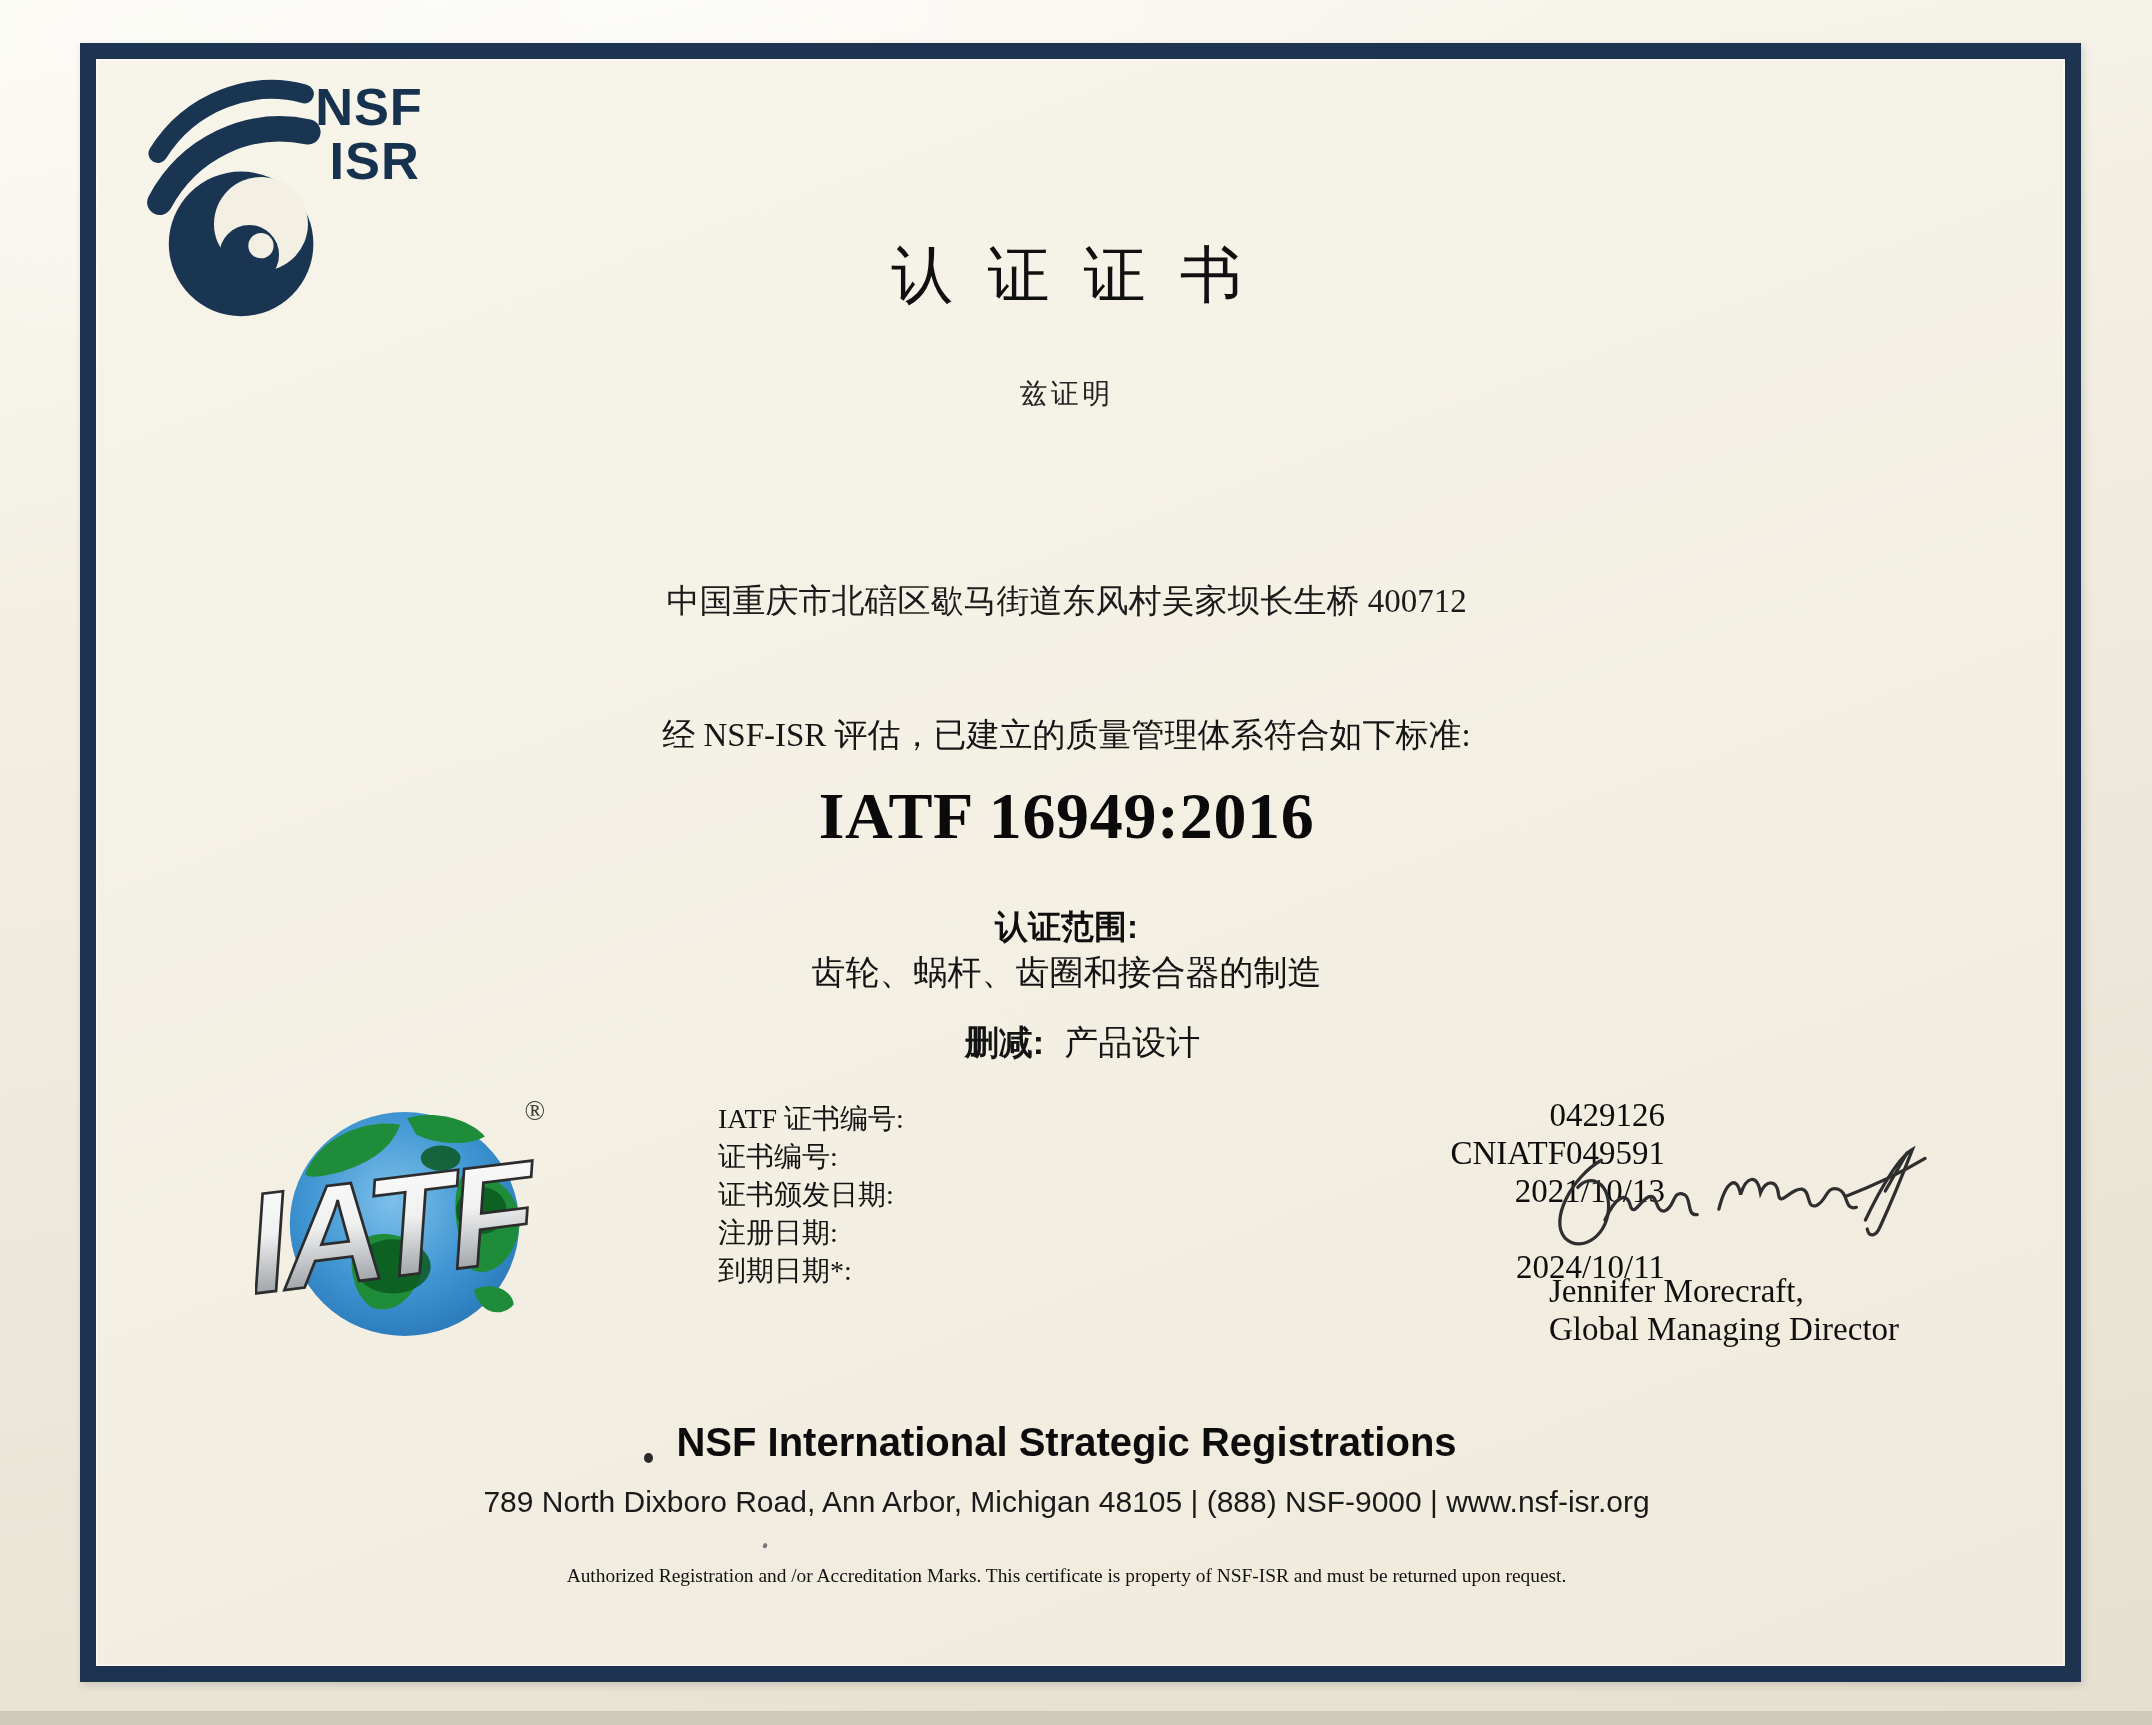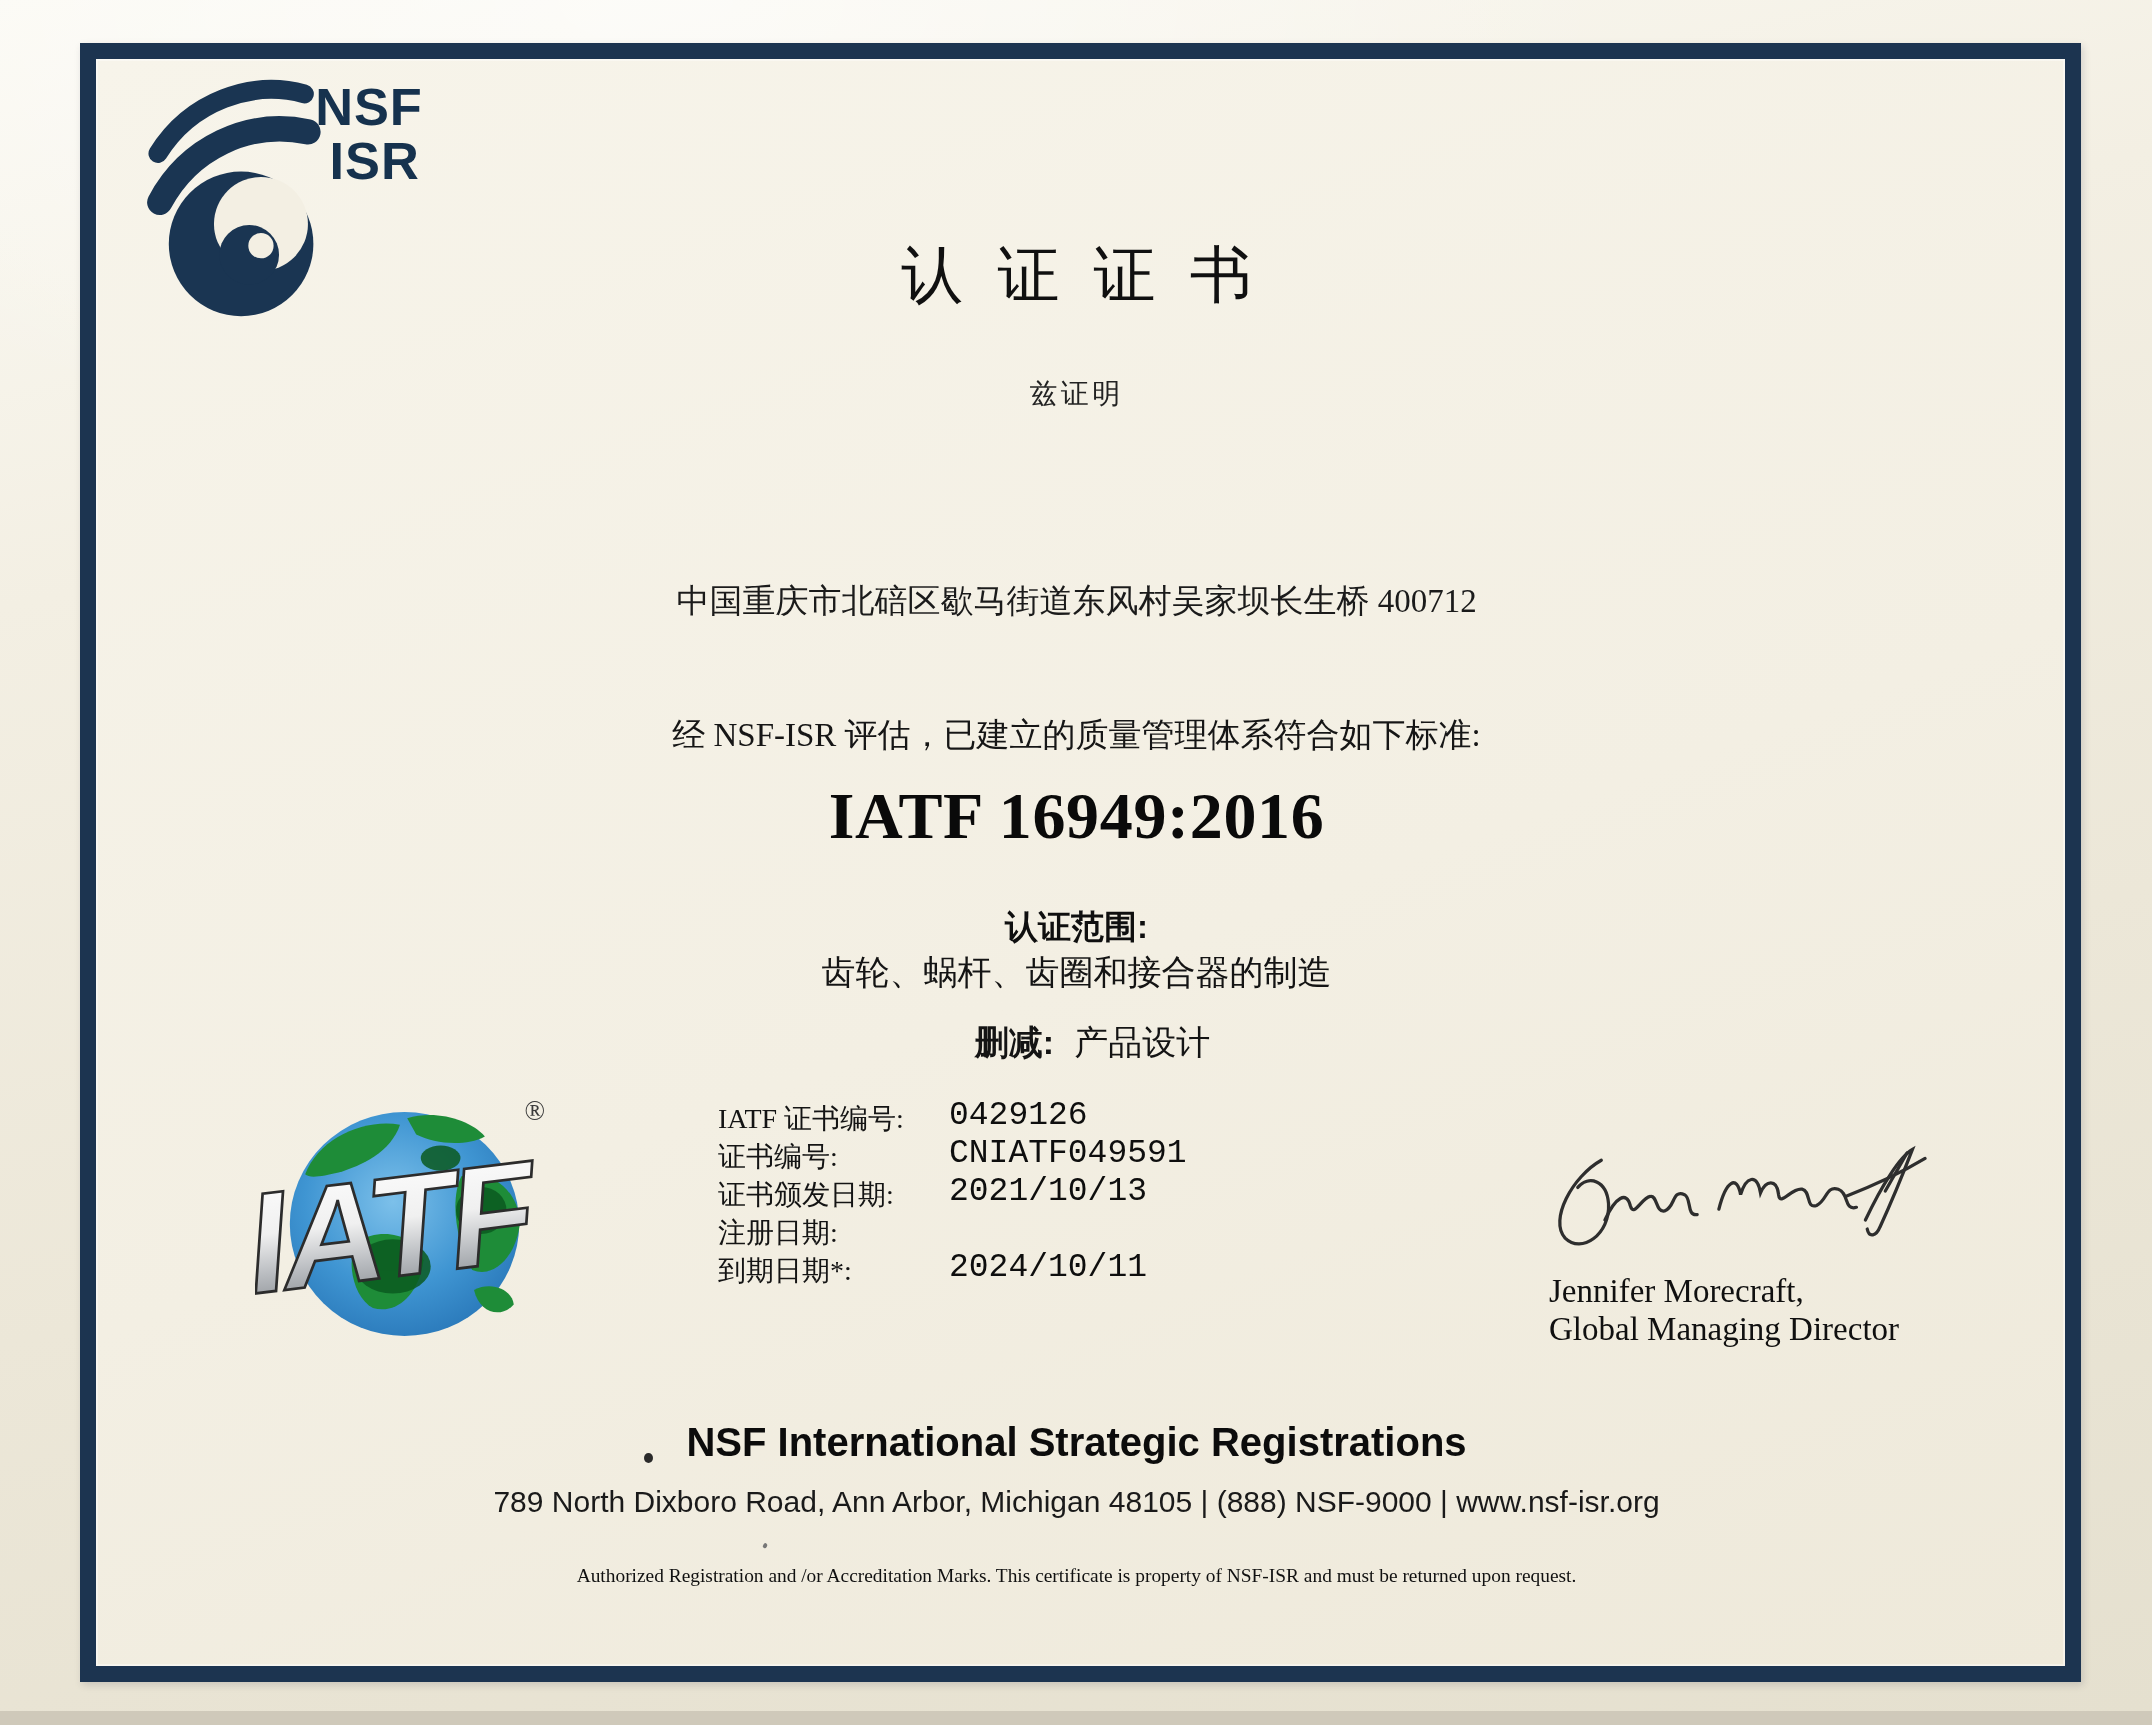--- a/index.html
+++ b/index.html
@@ -15,41 +15,41 @@
   }
   
   #frame{
     position:absolute;left:80px;top:43px;width:2001px;height:1639px;
     box-sizing:border-box;
     border:16.3px solid #1c3450;
     background:linear-gradient(160deg,#f7f4ea 0%, #f3efe3 55%, #eee9da 100%);
     box-shadow:0 0 0 1.8px rgba(255,255,255,.5) inset, 1.8px 2.7px 7.2px rgba(60,60,80,.18);
   }
   .abs{position:absolute;}
-  .center-col{left:85px;width:1983px;text-align:center;}
+  .center-col{left:75px;width:1983px;text-align:center;}
   .serif{font-family:"Liberation Serif", serif;}
   .sans{font-family:"Liberation Sans", sans-serif;}
 
   .doc-title{top:233px;font-size:62px;font-weight:500;letter-spacing:.55em;text-indent:.55em;color:#101010;}
   .certify{top:375px;font-size:28px;letter-spacing:.12em;color:#222;}
   .company{top:449px;font-size:66px;font-weight:700;letter-spacing:.04em;color:#0d0d0d;}
   .address{top:579px;font-size:33px;color:#1b1b1b;}
   .statement{top:713px;font-size:33px;color:#161616;}
   .standard{top:778px;font-size:66px;font-weight:700;letter-spacing:.01em;color:#0a0a0a;}
   .scope-head{top:905px;font-size:33px;font-weight:700;color:#0f0f0f;}
   .scope-text{top:950px;font-size:34px;color:#141414;}
   .exclusion{top:1020px;font-size:34px;color:#141414;}
   .exclusion b{font-weight:700;margin-left:32px;}
   .exclusion .gap{display:inline-block;width:.6em;}
 
   
   #details{left:714px;top:1100px;width:995px;}
   .drow{position:relative;height:38px;}
   .dlabel{position:absolute;left:4px;top:0;font-size:28px;white-space:nowrap;color:#141414;}
-  .dvalue{position:absolute;left:235px;top:-2.7px;width:724px;text-align:left;font-size:33px;color:#0e0e0e;font-family:Liberation Mono, monospace;}
+  .dvalue{position:absolute;left:227px;top:-2.7px;width:724px;text-align:right;font-size:33px;color:#0e0e0e;}
 
   
   #sig-name{left:1549px;top:1272px;font-size:33px;line-height:38px;text-align:left;color:#101010;}
 
   .footer-org{top:1420px;font-size:40px;font-weight:700;color:#0c0c0c;}
   .footer-addr{top:1485px;font-size:30px;color:#1a1a1a;}
   .fine1{top:1565px;font-size:19.4px;color:#111;}
   .fine2{top:1590px;font-size:19.4px;color:#111;}
 
   #ink-dot{left:644px;top:1453px;width:9px;height:10px;border-radius:50%;background:#2a2a2a;}

